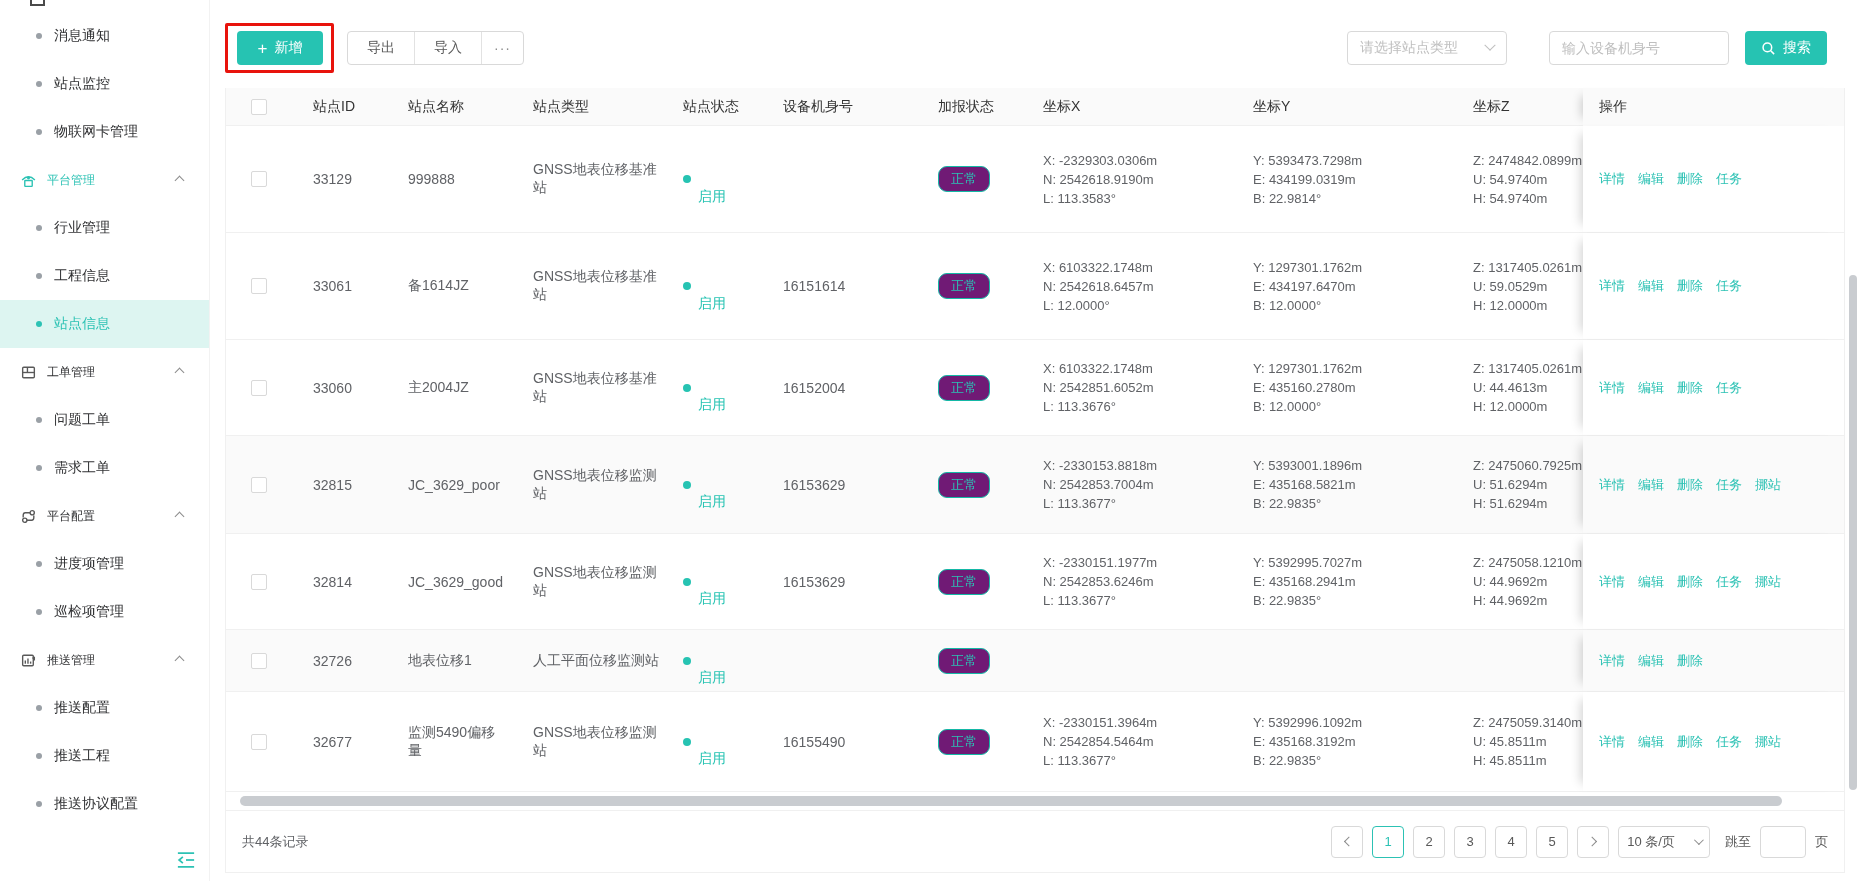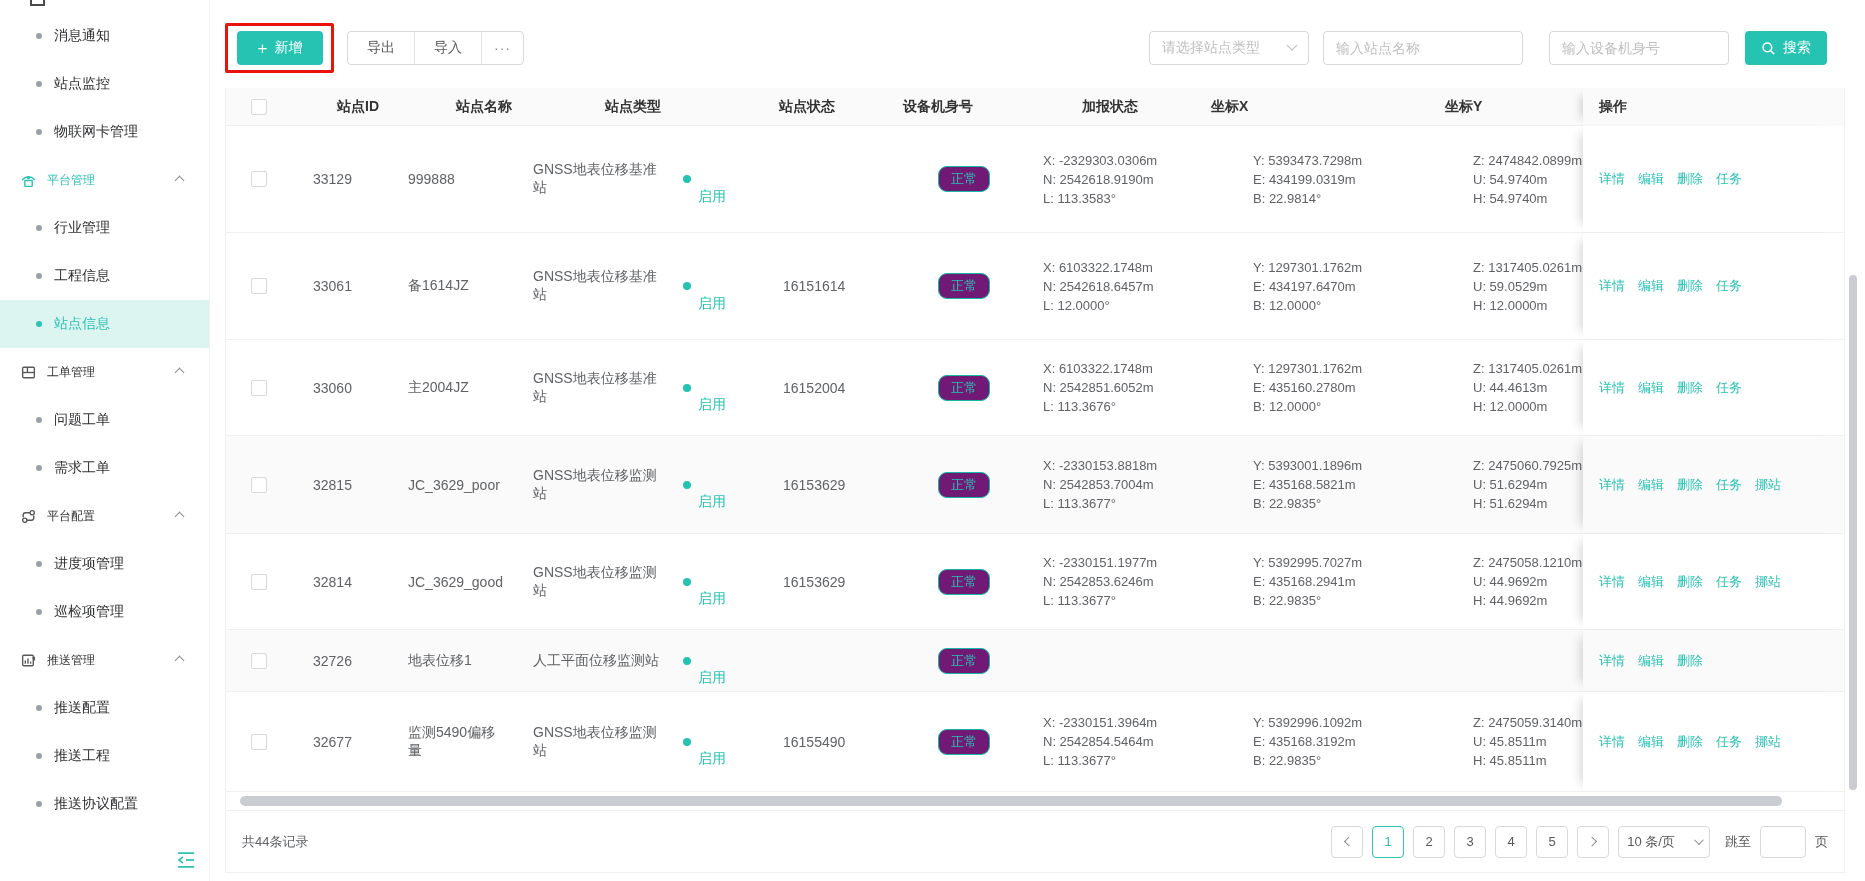--- a/index.html
+++ b/index.html
@@ -40,27 +40,27 @@
   .btn-group .seg.more { padding:0 12px; letter-spacing:1px; color:#8c8c8c; }
   .filters { margin-left:auto; display:flex; align-items:center; margin-right:18px; }
   .sel { width:160px; height:34px; border:1px solid #d9d9d9; border-radius:4px; display:flex; align-items:center;
     padding:0 12px; color:#bfbfbf; font-size:14px; background:#fff; cursor:pointer; }
   .sel .chev { margin-left:auto; width:8px; height:8px; border-right:1.4px solid #bfbfbf; border-bottom:1.4px solid #bfbfbf;
     transform:rotate(45deg) translate(-2px,-2px); }
   .txt-input { height:34px; border:1px solid #d9d9d9; border-radius:4px; padding:0 12px; font-size:14px; color:#333;
     font-family:inherit; outline:none; }
   .txt-input::placeholder { color:#bfbfbf; }
   .in-name { width:200px; margin-left:14px; }
-  .in-device { width:180px; margin-left:26px; }
+  .in-device { width:180px; margin-left:42px; }
   .search-btn { width:82px; margin-left:16px; }
 
   
   .card { position:relative; width:1620px; margin-top:14px; border:1px solid #f0f0f0; border-top:none; }
   .thead { position:relative; display:flex; height:38px; background:#fafafa; border-bottom:1px solid #f0f0f0;
-    font-size:14px; font-weight:700; color:#333; align-items:center;gap:24px; }
+    font-size:14px; font-weight:400; color:#333; align-items:center; }
   .cell { padding:0 12px; flex:0 0 auto; }
   .c-cb { width:75px; padding-left:25px; display:flex; align-items:center; }
   .c-id { width:95px; }
   .c-name { width:125px; word-break:break-all; }
   .c-type { width:150px; }
   .c-status { width:100px; display:flex; align-items:center; gap:7px; }
   .c-device { width:155px; }
   .c-report { width:105px; }
   .c-x { width:210px; }
   .c-y { width:220px; }
@@ -243,21 +243,20 @@
         <div class="vdiv"></div>
         <button class="seg">导入</button>
         <div class="vdiv"></div>
         <button class="seg more">···</button>
       </div>
       <div class="filters">
         <div class="sel">
           <span>请选择站点类型</span>
           <span class="chev"></span>
         </div>
-        <input class="txt-input in-name" placeholder="输入站点名称" style="">
         <input class="txt-input in-device" placeholder="输入设备机身号" style="">
         <button class="btn-primary search-btn">
           <svg viewBox="0 0 16 16" width="15" height="15" fill="none" stroke="#fff" stroke-width="1.6">
             <circle cx="6.8" cy="6.8" r="4.6"></circle>
               <line x1="10.4" y1="10.4" x2="14" y2="14"></line>
           </svg>
           <span>搜索</span>
         </button>
       </div>
     </div>

